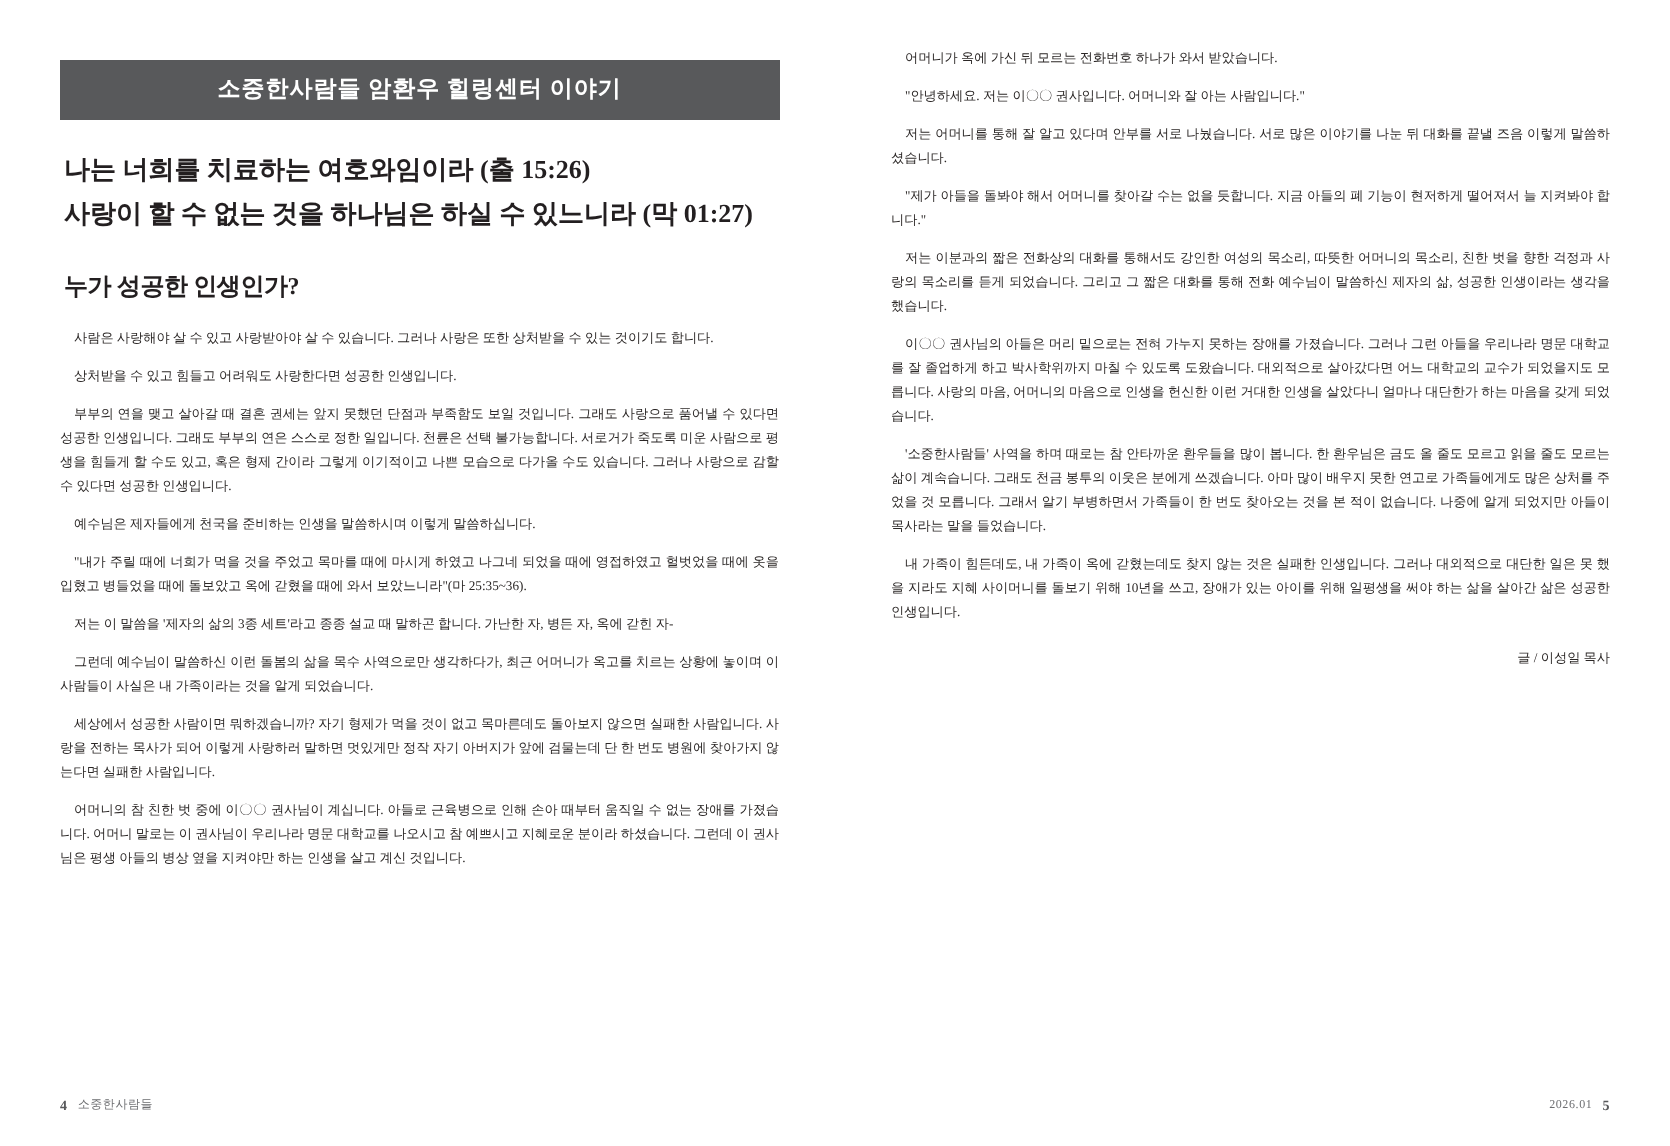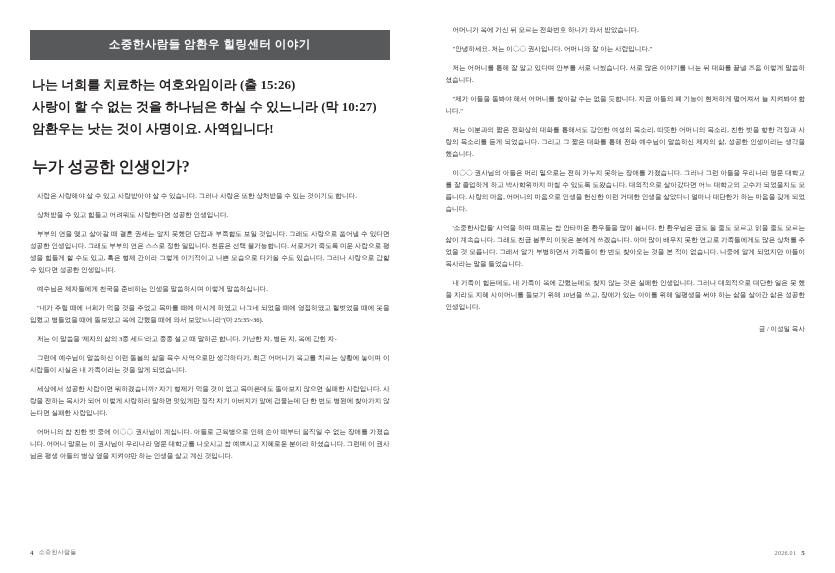--- a/index.html
+++ b/index.html
@@ -46,21 +46,21 @@
     font-size: 13px;
     line-height: 1.62;
     font-weight: bold;
     margin: 0 0 18px 2px;
     color: #231f20;
   }
   .verse div {
     margin-bottom: 1px;
   }
   h2.section-head {
-    font-size: 16px;
+    font-size: 12px;
     font-weight: bold;
     margin: 0 0 12px 2px;
     letter-spacing: -0.2px;
   }
   p.body {
     font-size: 6.6px;
     line-height: 1.82;
     margin: 0 0 7px 0;
     text-align: justify;
     text-indent: 7px;
@@ -123,22 +123,21 @@
 </head>
 <body>
 
 <div class="spread">
 
   <div class="page page-left">
     <div class="title-bar">소중한사람들 암환우 힐링센터 이야기</div>
 
     <div class="verse">
       <div>나는 너희를 치료하는 여호와임이라 (출 15:26)</div>
-      <div>사랑이 할 수 없는 것을 하나님은 하실 수 있느니라 (막 10:27)</div>
-      <div>암환우는 낫는 것이 사명이요. 사역입니다!</div>
+      <div>사랑이 할 수 없는 것을 하나님은 하실 수 있느니라 (막 01:27)</div>
     </div>
 
     <h2 class="section-head">누가 성공한 인생인가?</h2>
 
     <p class="body first">사람은 사랑해야 살 수 있고 사랑받아야 살 수 있습니다. 그러나 사랑은 또한 상처받을 수 있는 것이기도 합니다.</p>
     <p class="body">상처받을 수 있고 힘들고 어려워도 사랑한다면 성공한 인생입니다.</p>
     <p class="body">부부의 연을 맺고 살아갈 때 결혼 권세는 앞지 못했던 단점과 부족함도 보일 것입니다. 그래도 사랑으로 품어낼 수 있다면 성공한 인생입니다. 그래도 부부의 연은 스스로 정한 일입니다. 천륜은 선택 불가능합니다. 서로거가 죽도록 미운 사람으로 평생을 힘들게 할 수도 있고, 혹은 형제 간이라 그렇게 이기적이고 나쁜 모습으로 다가올 수도 있습니다. 그러나 사랑으로 감할 수 있다면 성공한 인생입니다.</p>
     <p class="body">예수님은 제자들에게 천국을 준비하는 인생을 말씀하시며 이렇게 말씀하십니다.</p>
     <p class="quote">"내가 주릴 때에 너희가 먹을 것을 주었고 목마를 때에 마시게 하였고 나그네 되었을 때에 영접하였고 헐벗었을 때에 옷을 입혔고 병들었을 때에 돌보았고 옥에 갇혔을 때에 와서 보았느니라"(마 25:35~36).</p>
     <p class="body">저는 이 말씀을 '제자의 삶의 3종 세트'라고 종종 설교 때 말하곤 합니다. 가난한 자, 병든 자, 옥에 갇힌 자-</p>

